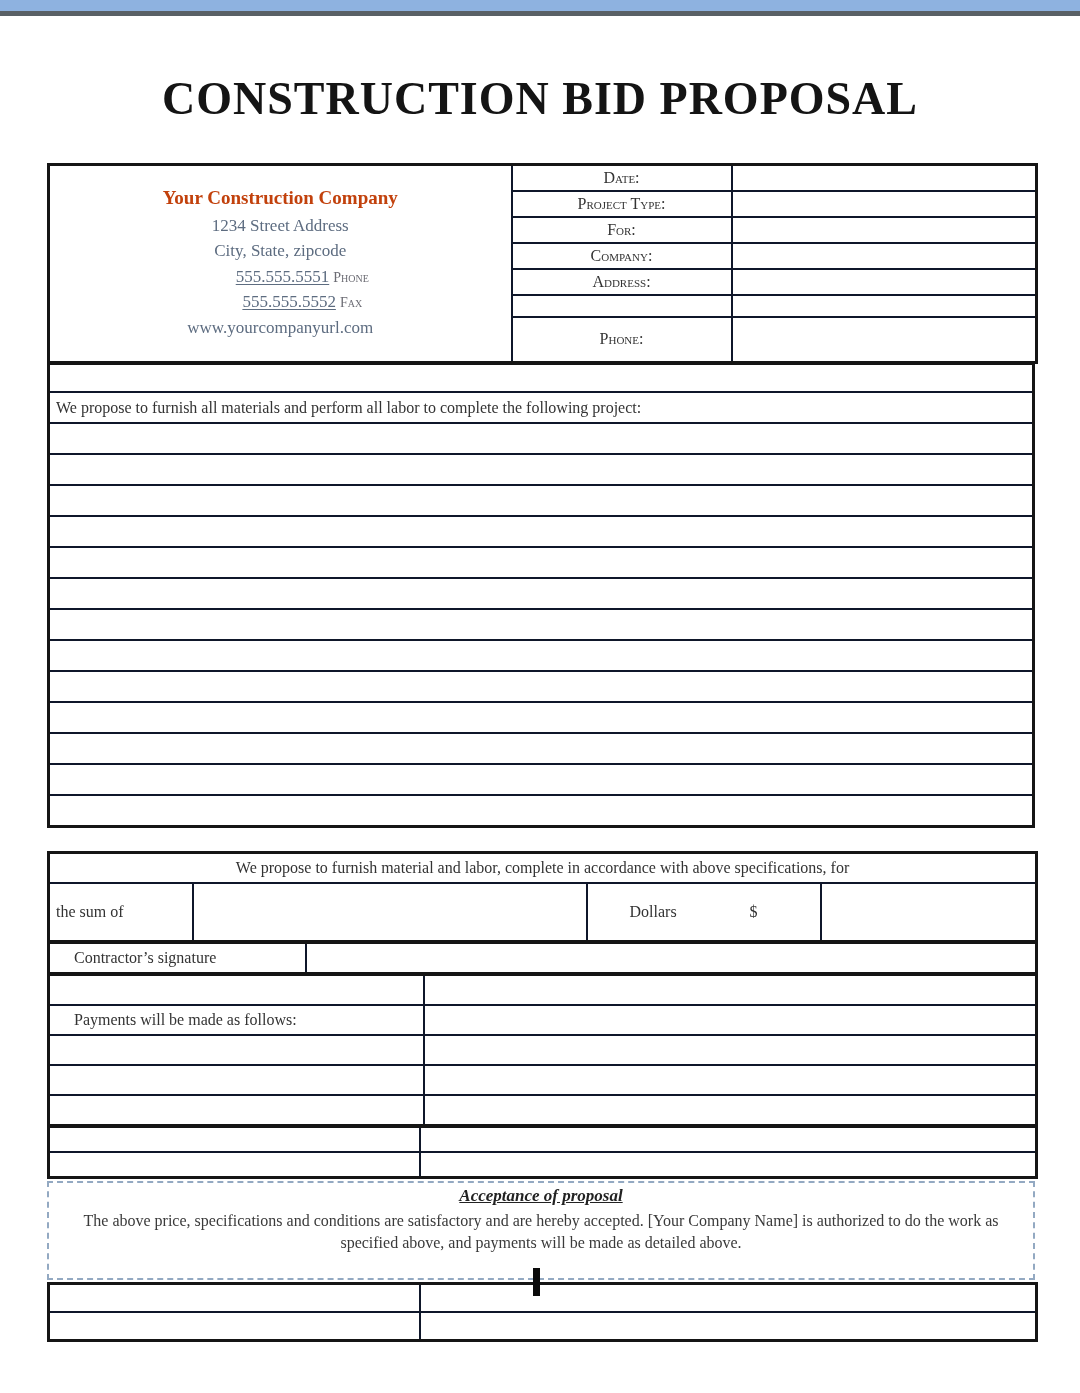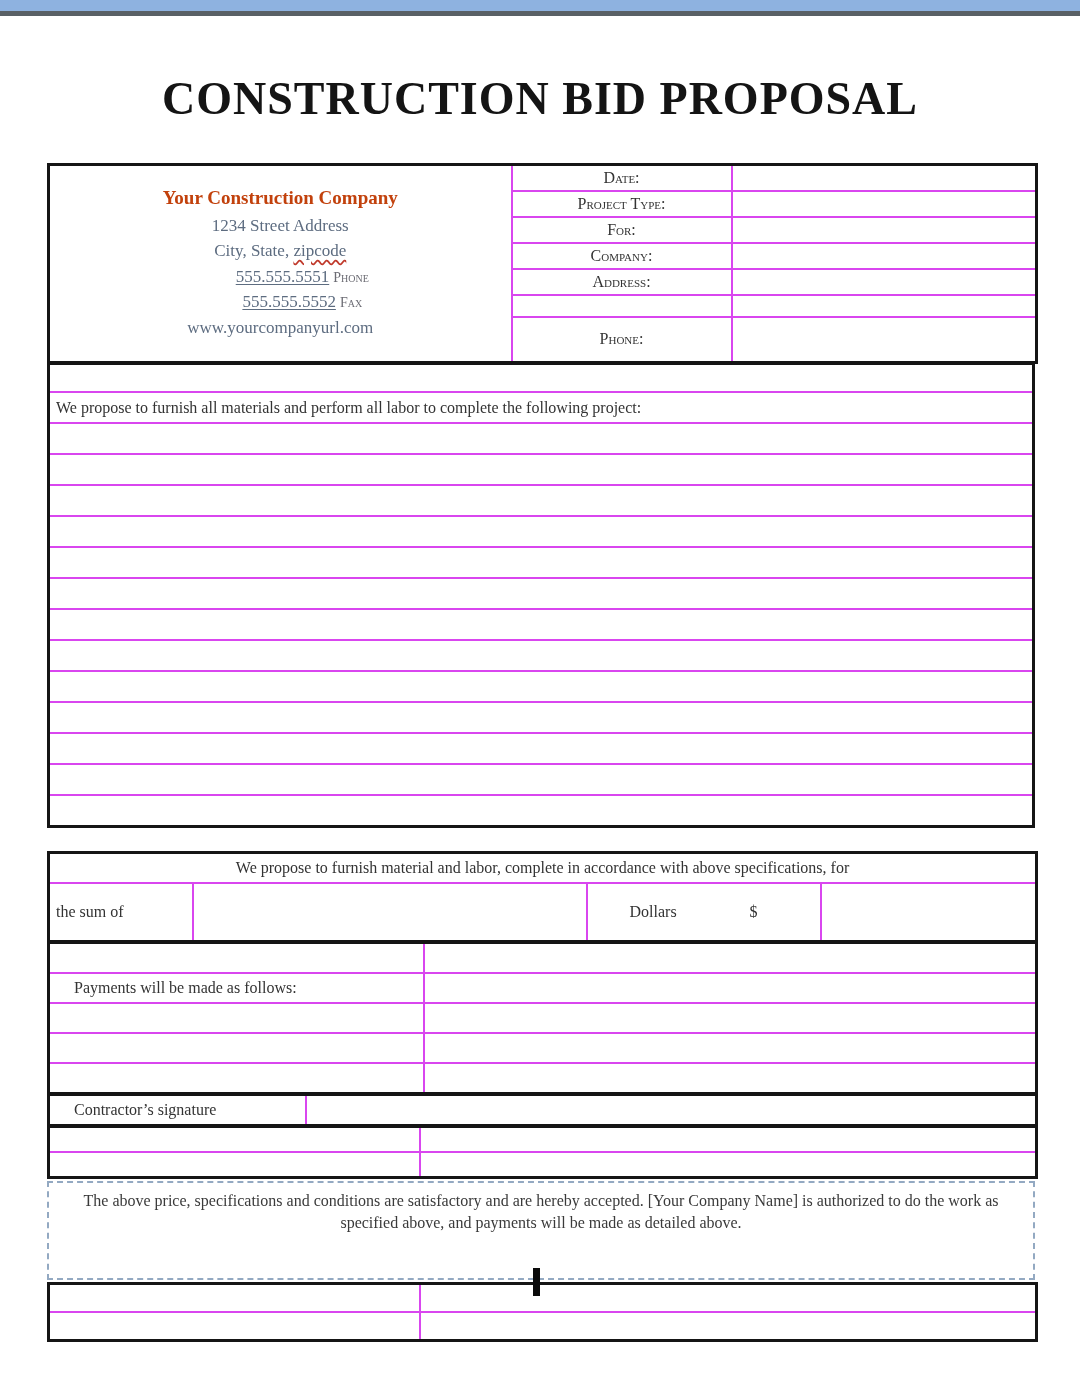--- a/index.html
+++ b/index.html
@@ -9,28 +9,28 @@
   
   .topbar{height:11px;background:#8eb2e0;}
   .topbar-line{height:5px;background:#596066;}
 
   .page-title{margin:56px 0 0 0;text-align:center;font-size:46px;font-weight:bold;
               letter-spacing:1px;color:#141414;font-family:"Liberation Serif",serif;}
 
   .content{margin:38px 45px 0 47px;width:988px;}
 
   table.t{border-collapse:collapse;table-layout:fixed;width:988px;border:3px solid #151515;}
-  table.t td{border:2px solid #d946ef;padding:0 6px;font-size:16px;color:#333;
+  table.t td{border:2px solid #0f172a;padding:0 6px;font-size:16px;color:#333;
              overflow:hidden;vertical-align:middle;}
 
   
   .company-cell{text-align:center;vertical-align:middle;padding:4px 10px;}
   .company-name{font-size:19px;font-weight:bold;color:#c2410c;margin-bottom:4px;}
   .company-line{font-size:17px;color:#5d6c80;line-height:1.5;}
-  .zip-misspell{text-decoration:underline;text-decoration-style:wavy;text-decoration-color:#c0392b;text-underline-offset:3px;margin-top:29px;}
+  .zip-misspell{text-decoration-style:wavy;text-decoration-color:#c0392b;text-underline-offset:3px;margin-top:29px;}
   .tel{text-decoration:underline;text-underline-offset:2px;margin-left:44px;}
   .tel-label{font-variant:small-caps;font-size:14px;color:#6c6c74;margin-left:4px;text-decoration:none;display:inline-block;}
   .info-label{text-align:center;font-variant:small-caps;font-size:15px;color:#4b4b57;}
   .hr1{height:26px;} .hr2{height:22px;} .hr3{height:46px;}
 
   
   .scope-intro{text-align:left;font-size:16px;color:#3a3a3a;}
   .line-row td{height:29px;}
   .blank26 td{height:26px;}
 
@@ -185,20 +185,33 @@
           <span>$</span>
         </div>
       </td>
       <td></td>
     </tr>
   </tbody>
     </table>
 
   <table class="t stack">
     <colgroup>
+        <col style="width:257px">
+        <col style="width:731px">
+      </colgroup>
+    <tbody>
+        <tr class="row28">
+          <td class="pad-l24">Contractor’s signature</td>
+          <td></td>
+        </tr>
+  </tbody>
+    </table>
+
+  <table class="t stack">
+    <colgroup>
         <col style="width:375px">
         <col style="width:613px">
       </colgroup>
     <tbody>
         <tr class="row28">
           <td></td>
           <td></td>
         </tr>
     <tr class="row28">
           <td class="pad-l24">Payments will be made as follows:</td>
@@ -214,49 +227,37 @@
         </tr>
     <tr class="row28">
           <td></td>
           <td></td>
         </tr>
   </tbody>
     </table>
 
   <table class="t stack">
     <colgroup>
-        <col style="width:257px">
-        <col style="width:731px">
-      </colgroup>
-    <tbody>
-        <tr class="row28">
-          <td class="pad-l24">Contractor’s signature</td>
-          <td></td>
-        </tr>
-  </tbody>
-    </table>
-
-  <table class="t stack">
-    <colgroup>
         <col style="width:371px">
         <col style="width:617px">
       </colgroup>
     <tbody>
         <tr class="row23">
           <td></td>
           <td></td>
         </tr>
     <tr class="row23">
           <td></td>
           <td></td>
         </tr>
   </tbody>
     </table>
 
   <div class="acceptance-box">
+    <div class="acceptance-heading">Acceptance of proposal</div>
     <div class="acceptance-body">The above price, specifications and conditions are satisfactory and are hereby accepted.  [Your Company Name] is authorized to do the work as specified above, and payments will be made as detailed above.</div>
   </div>
 
   <table class="t" style="margin-top:2px;">
     <colgroup>
         <col style="width:371px">
         <col style="width:617px">
       </colgroup>
     <tbody>
         <tr class="row26">

